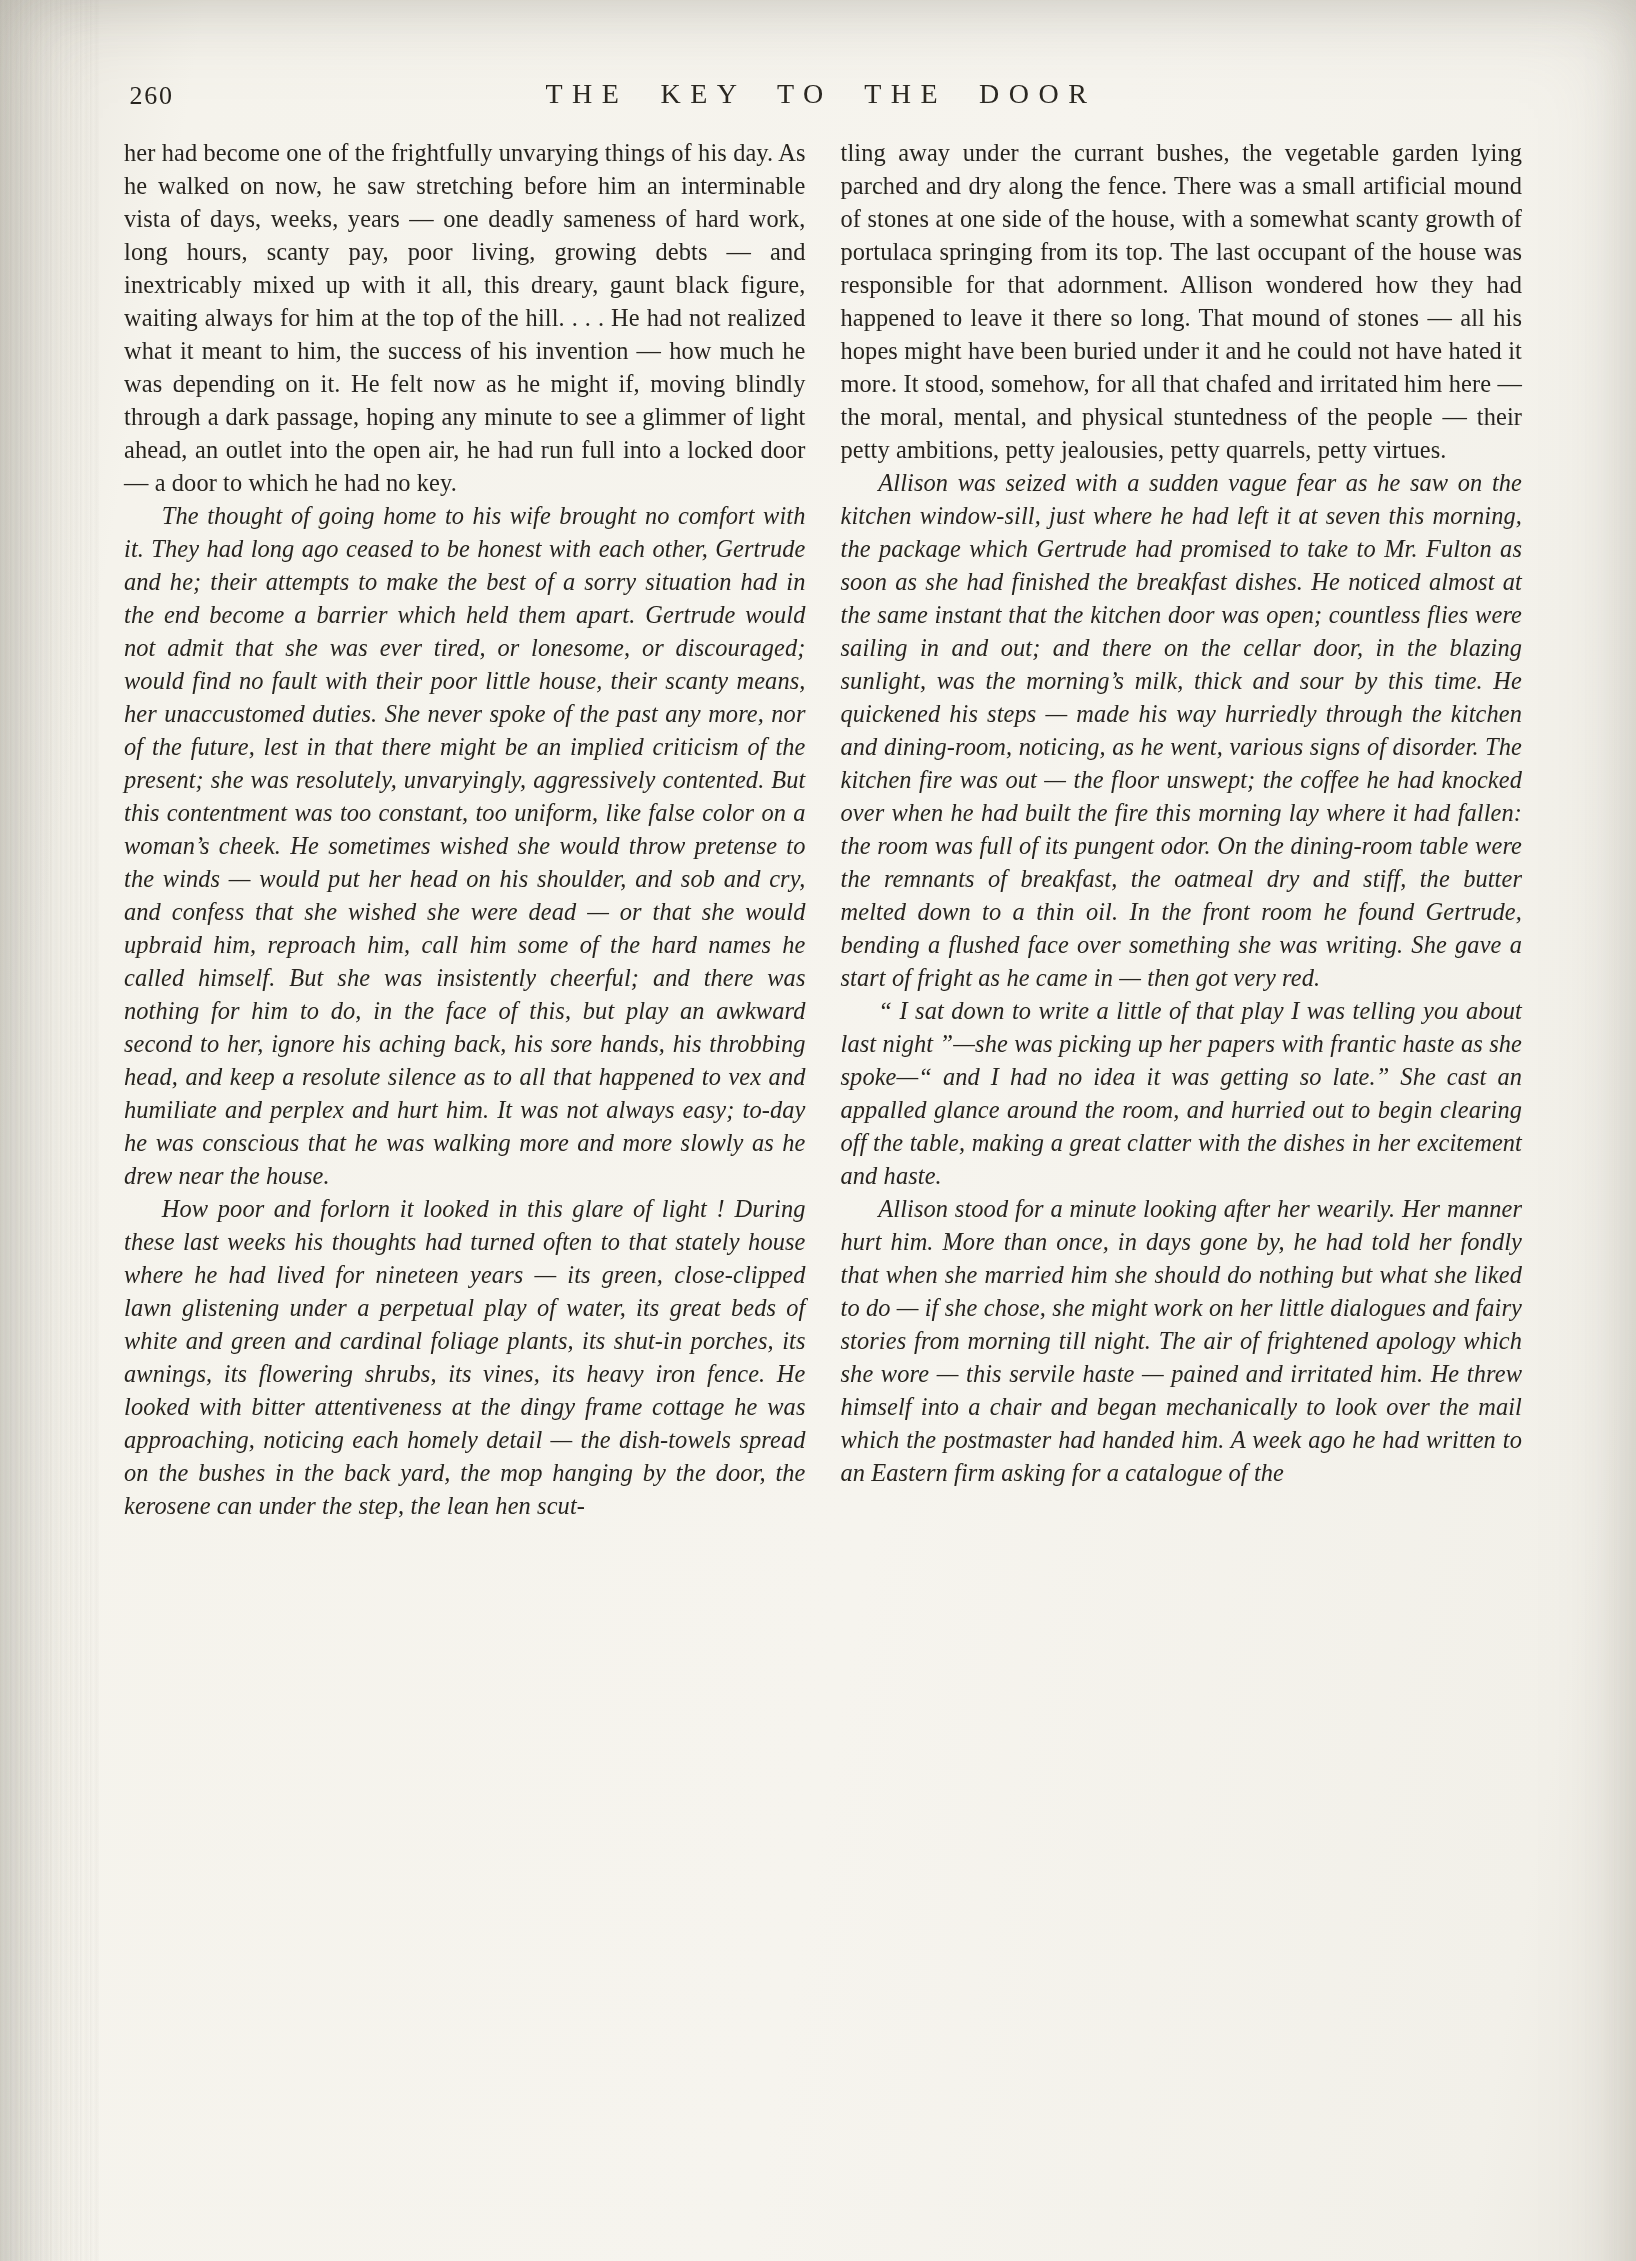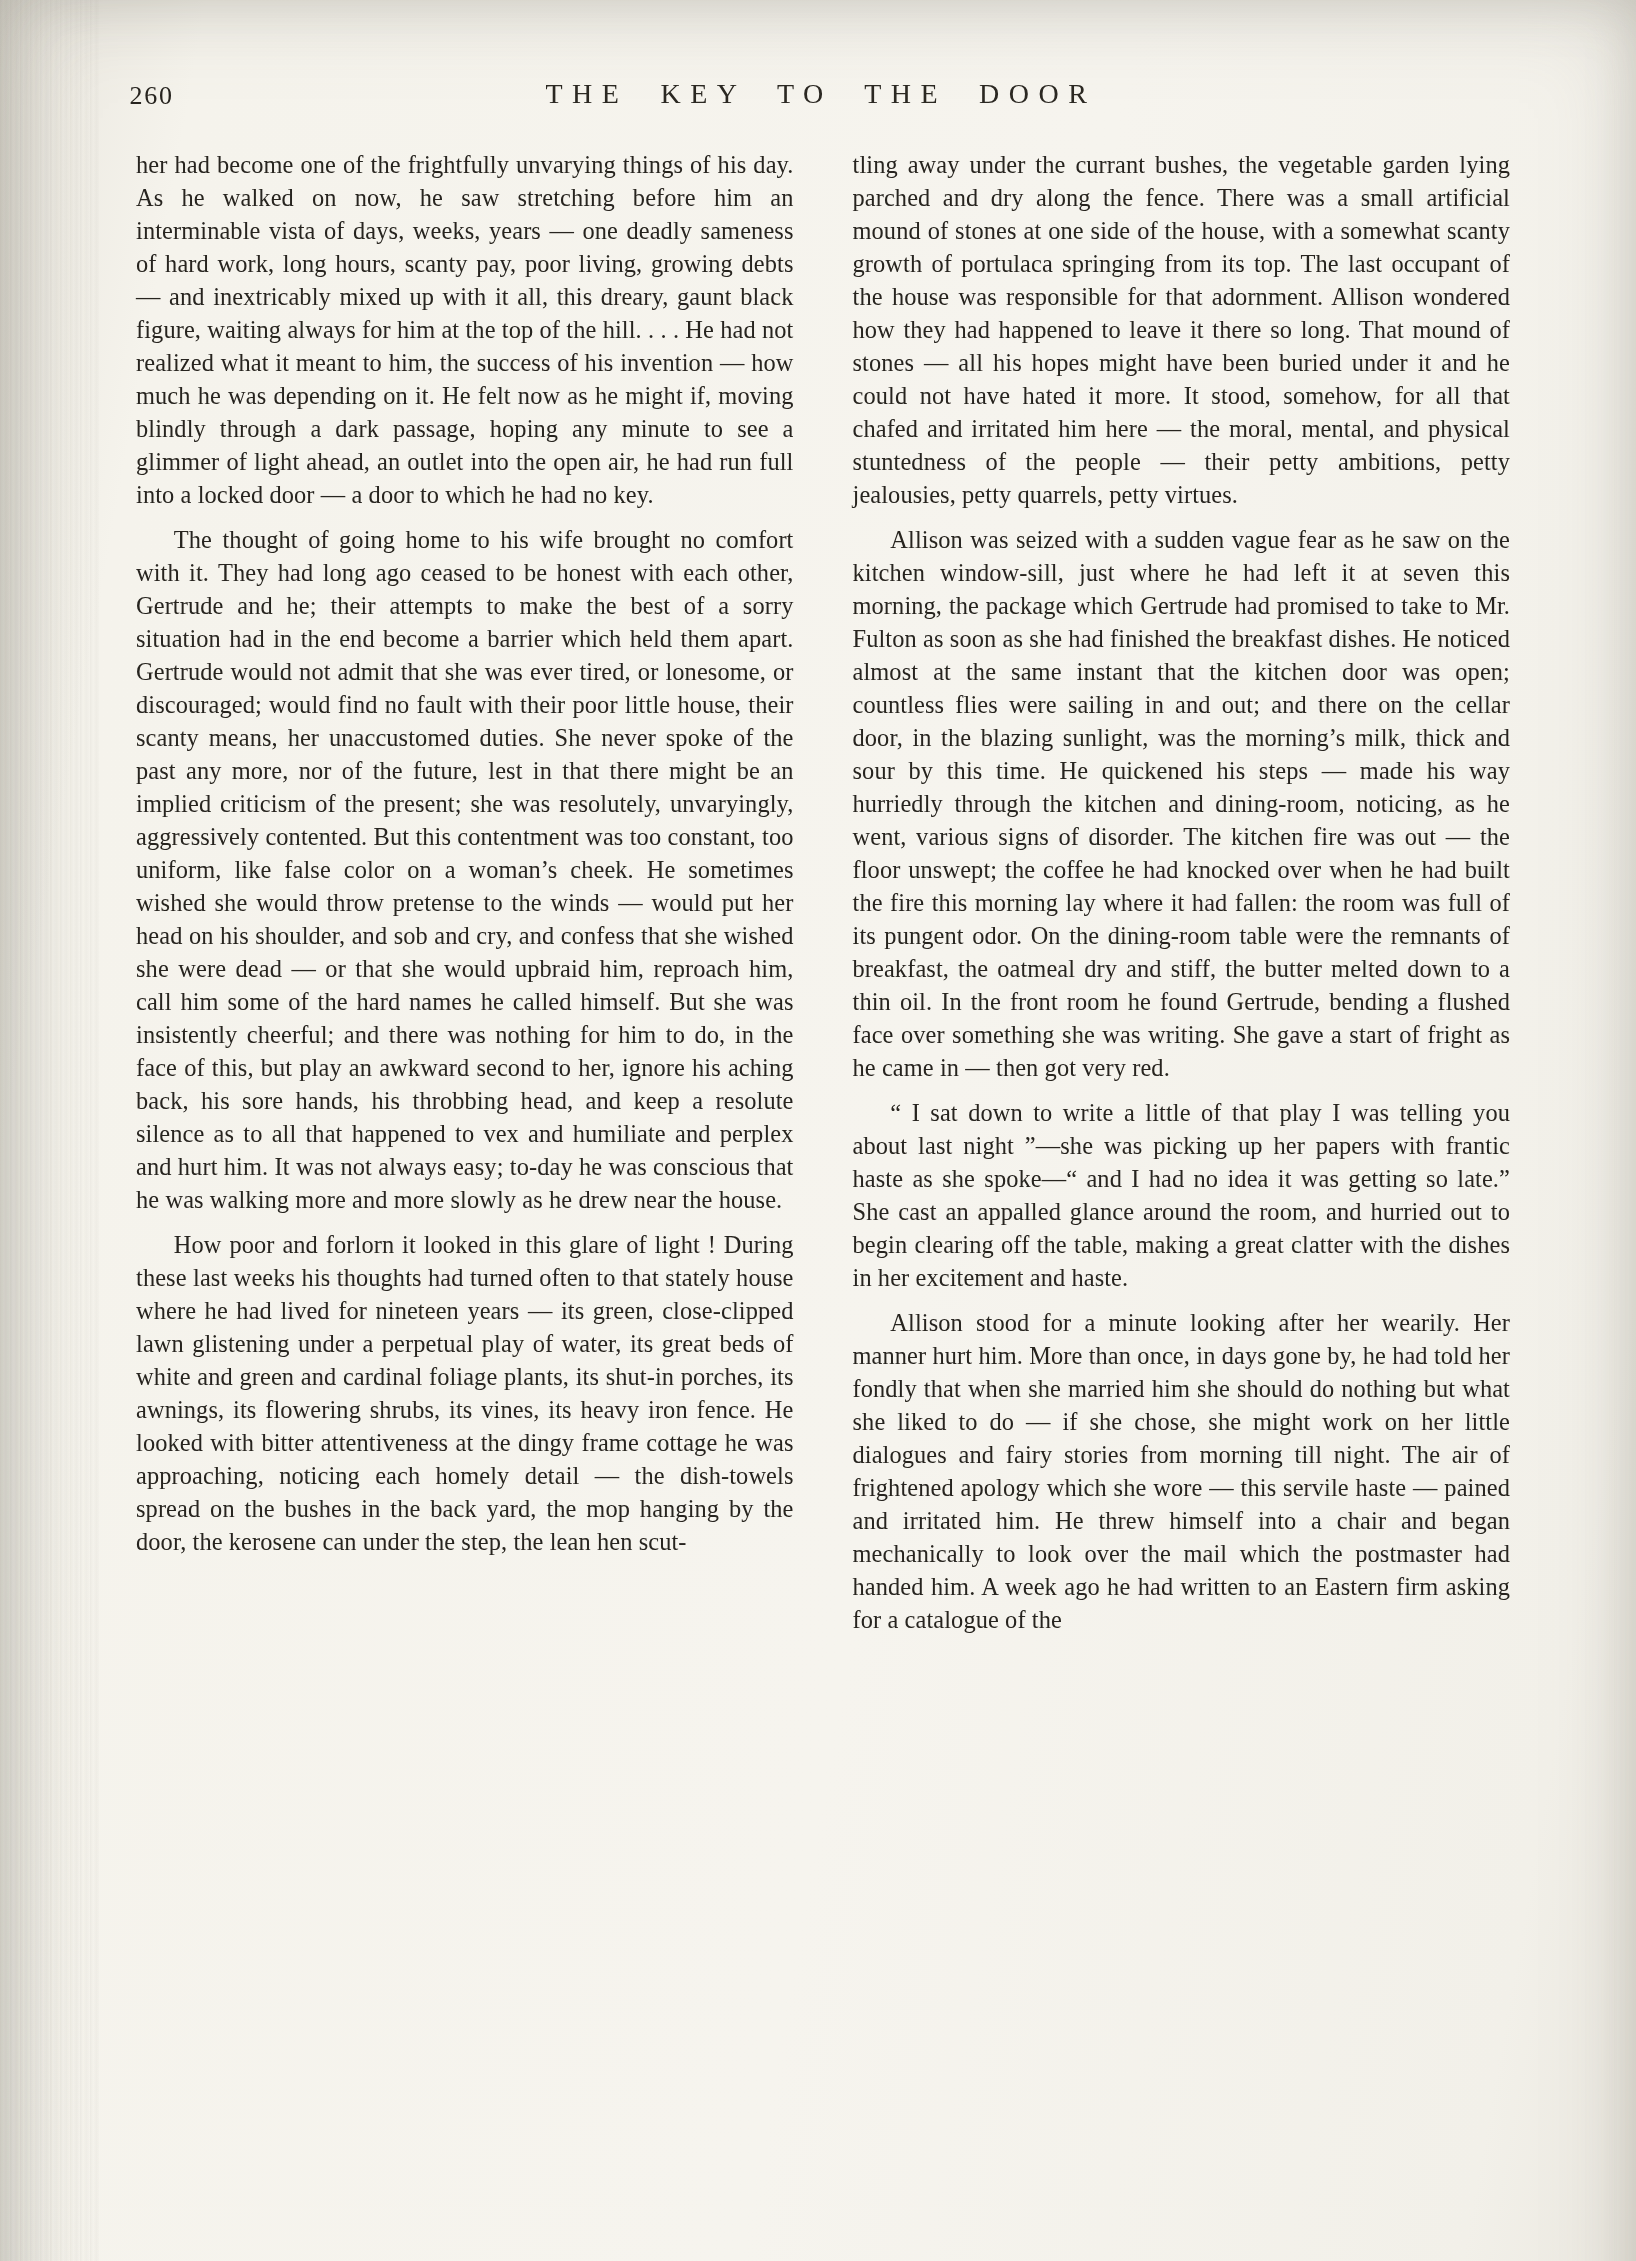--- a/index.html
+++ b/index.html
@@ -56,24 +56,25 @@
     grid-template-columns: 1fr 1fr;
     column-gap: 35px;
   }
   .column {
     text-align: justify;
     font-size: 24.4px;
     line-height: 33px;
     letter-spacing: 0.1px;
   }
   .column p {
-    margin: 12px;
+    margin: 0;
   }
   .column p.indent {
     text-indent: 1.55em;
+    font-style: italic;
   }
 </style>
 </head>
 <body>
 
 <div class="page">
   <div class="grain"></div>
 
   <div class="running-head">
     <span class="folio">260</span>

